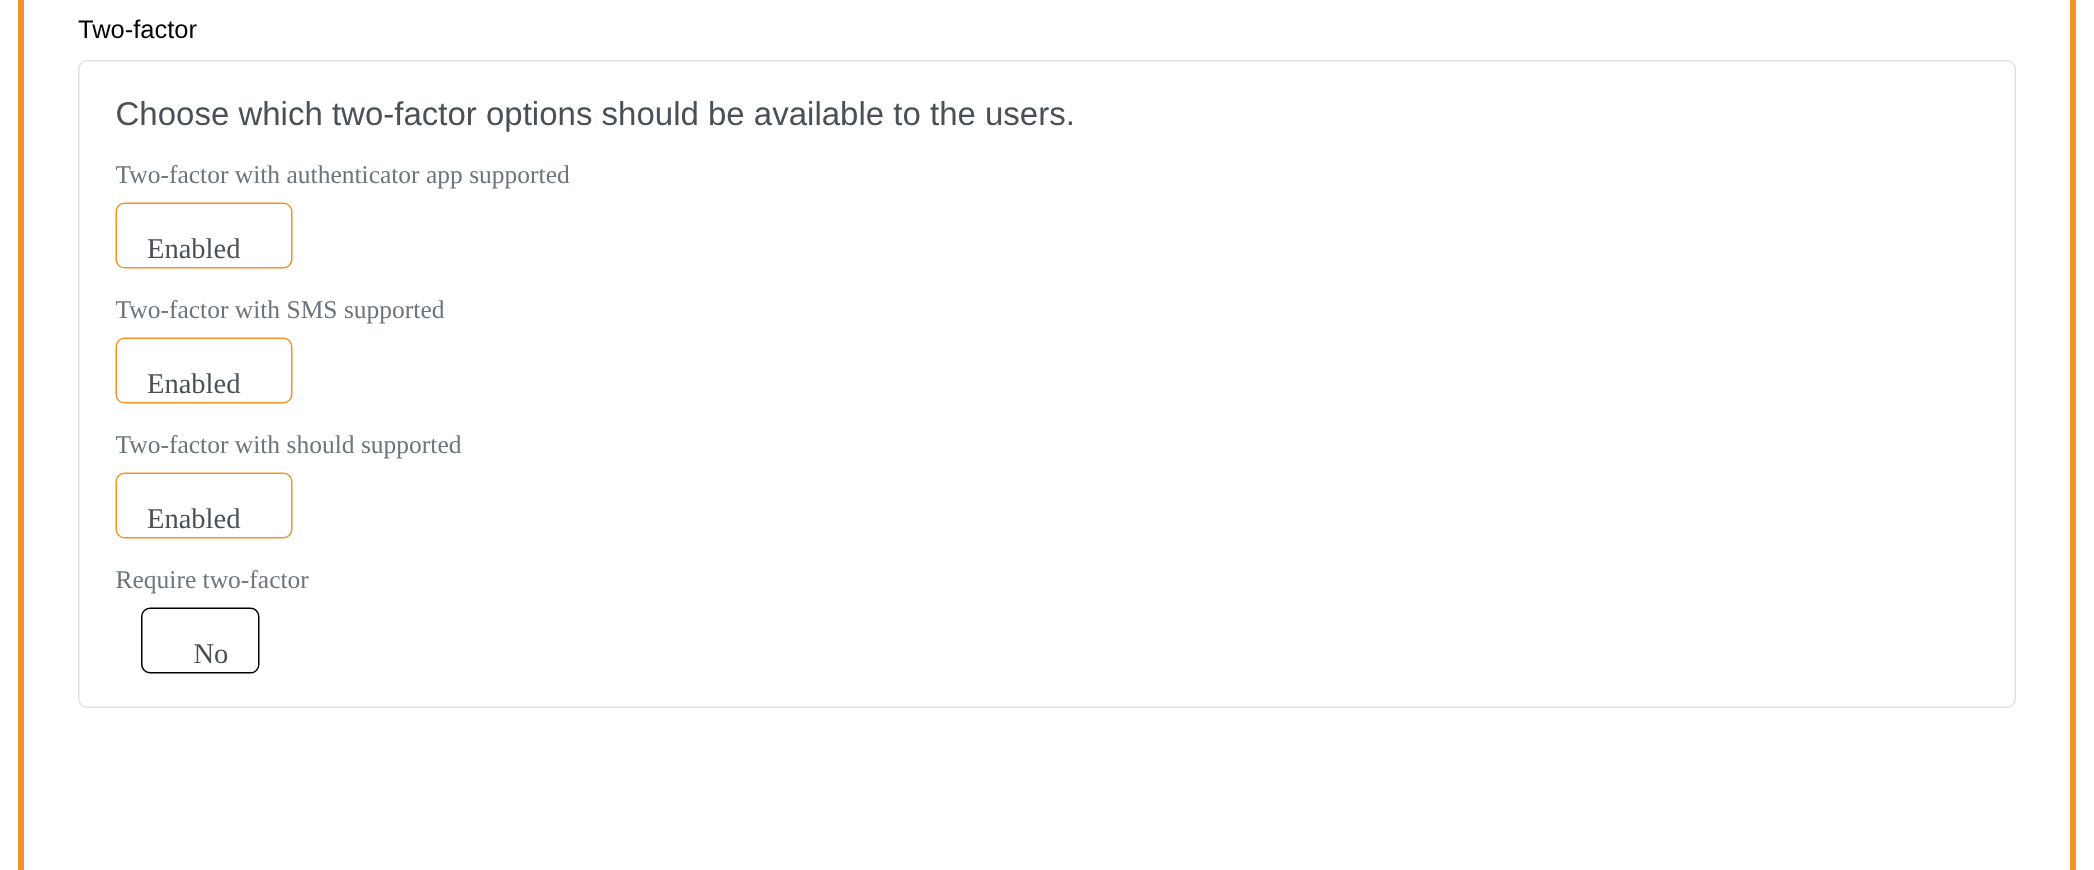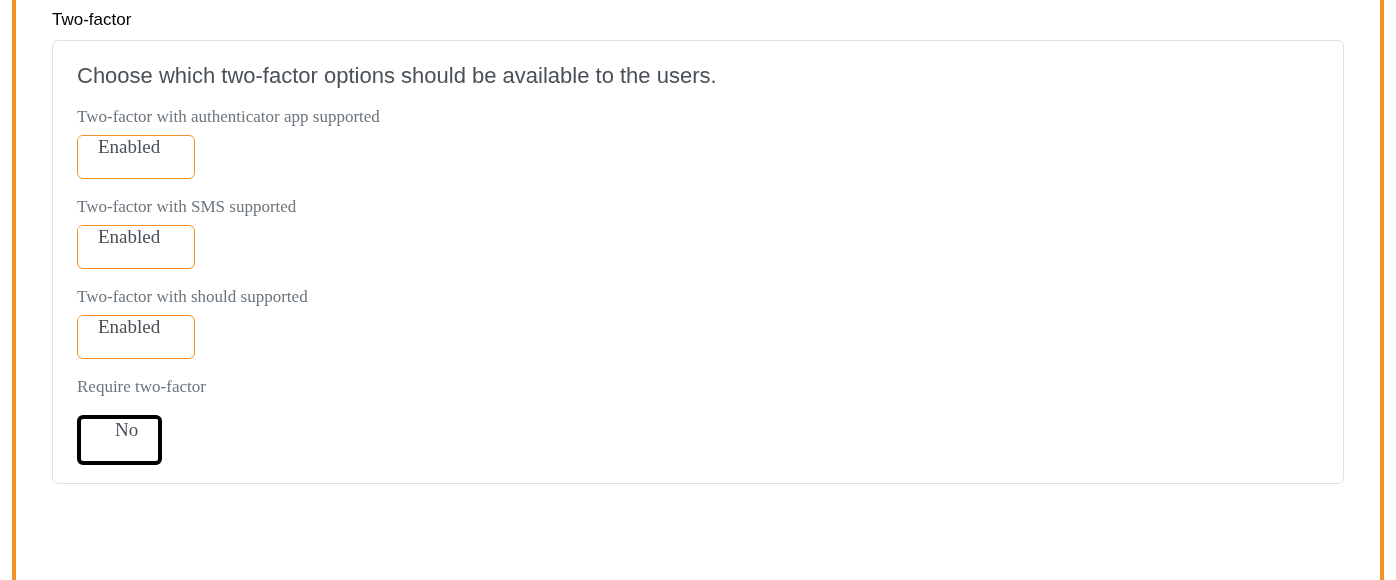--- a/index.html
+++ b/index.html
@@ -56,21 +56,21 @@
   }
   .field-label {
     font-size: 17px;
     color: #6c757d;
     margin-bottom: 8px;
   }
 
   
   .toggle {
     display: inline-flex;
-    align-items: flex-start;
+    align-items: flex-end;
     height: 42px;
     border-radius: 6px;
     overflow: hidden;
     cursor: pointer;
     user-select: none;
   }
   .toggle .side {
     width: 14px;
   }
   .toggle .body {
@@ -81,21 +81,22 @@
     color: #495057;
     background: #fff;
   }
   
   .toggle.on {
     border: 1px solid #f39325;
   }
   .toggle.on .side { background: #f39325; }
   
   .toggle.off {
-    border: 4px solid #000000;
+    border: 1px solid #000000;
+    margin-left: 17px;
   }
   .toggle.off .side { background: #6c757d; }
 
   .text-input {
     width: 100%;
     box-sizing: border-box;
     height: 46px;
     border: 1px solid #ced4da;
     border-radius: 6px;
     padding: 0 14px;

